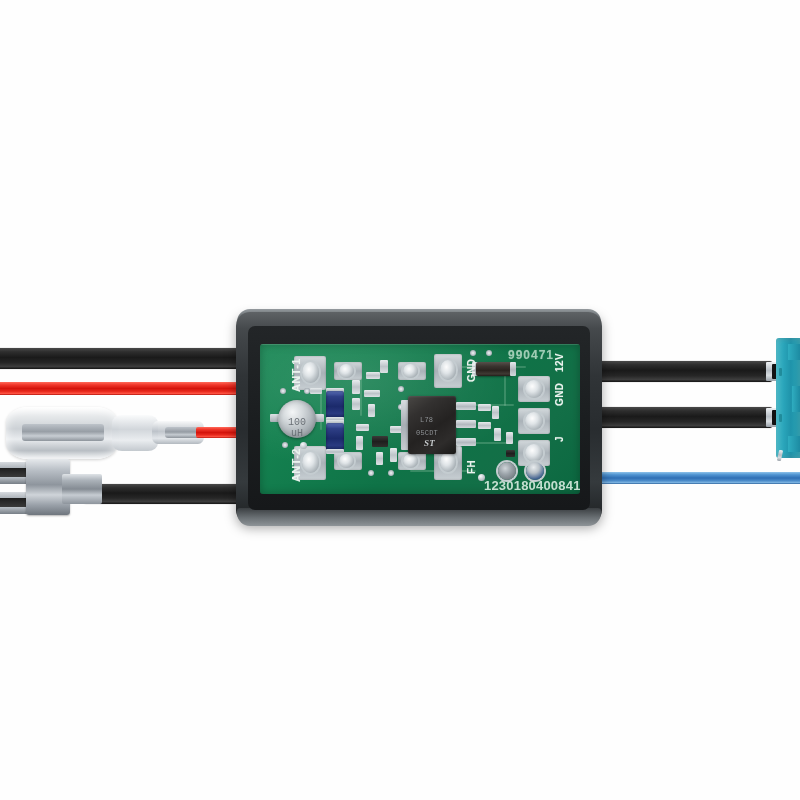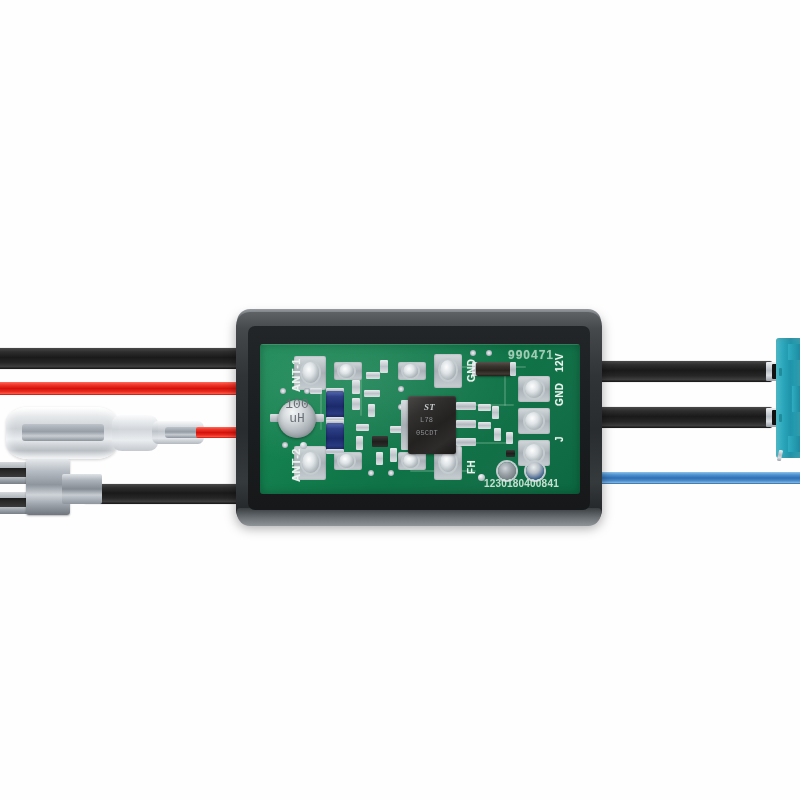--- a/index.html
+++ b/index.html
@@ -205,20 +205,21 @@
     border-radius:1px;
   }
   .ic-logo{
     position:absolute;
     color:#c5c9cb;
     font-style:italic;
     font-weight:bold;
     font-family:"Liberation Serif", serif;
     letter-spacing:.3px;
     user-select:none;
+    margin-top:36px;
   }
   .ic-mark{
     position:absolute;
     color:#8e9194;
     font-family:"Liberation Mono", monospace;
     user-select:none;
     letter-spacing:.2px;
   }
   .inductor{
     position:absolute;
@@ -383,21 +384,21 @@
 
     <div class="pad-rect" style="left:258px;top:96px;width:32px;height:26px;"></div>
     <div class="pad-oval" style="left:265px;top:100px;width:18px;height:18px;"></div>
 
     <div class="screw-dark" style="left:238px;top:118px;width:18px;height:18px;box-shadow:0 0 0 2px #c4ccd0;"></div>
     <div class="screw-blue" style="left:266px;top:118px;width:18px;height:18px;"></div>
 
     <div class="ind-leg" style="left:10px;top:70px;width:14px;height:8px;"></div>
     <div class="ind-leg" style="left:50px;top:70px;width:14px;height:8px;"></div>
     <div class="inductor" style="left:18px;top:56px;width:38px;height:38px;"></div>
-    <div class="inductor-mark" style="left:18px;top:54px;width:38px;font-size:13px;white-space:pre;">100
+    <div class="inductor-mark" style="left:18px;top:74px;width:38px;font-size:10px;white-space:pre;">100
 uH</div>
     <div class="via" style="left:20px;top:44px;width:6px;height:6px;"></div>
     <div class="via" style="left:44px;top:44px;width:6px;height:6px;"></div>
     <div class="via" style="left:22px;top:98px;width:6px;height:6px;"></div>
     <div class="solder-blob" style="left:40px;top:98px;width:7px;height:7px;"></div>
     <div class="smd-light" style="left:50px;top:44px;width:12px;height:6px;"></div>
 
     <div class="cap-cap" style="left:66px;top:44px;width:18px;height:5px;"></div>
     <div class="cap-blue" style="left:66px;top:47px;width:18px;height:28px;"></div>
     <div class="cap-cap" style="left:66px;top:73px;width:18px;height:5px;"></div>
@@ -452,18 +453,18 @@
     <div class="silk silk-rot-ccw" style="left:30px;top:48px;font-size:11px;">ANT-1</div>
     <div class="silk silk-rot-ccw" style="left:30px;top:138px;font-size:11px;">ANT-2</div>
     <div class="silk silk-rot-ccw" style="left:206px;top:38px;font-size:10px;">GND</div>
     <div class="silk silk-rot-ccw" style="left:206px;top:130px;font-size:10px;">FH</div>
     <div class="silk silk-rot-ccw" style="left:294px;top:28px;font-size:10px;">12V</div>
     <div class="silk silk-rot-ccw" style="left:294px;top:62px;font-size:10px;">GND</div>
     <div class="silk silk-rot-ccw" style="left:294px;top:98px;font-size:10px;">J</div>
 
     <div class="silk silk-dim" style="left:248px;top:4px;font-size:12px;letter-spacing:1px;">990471</div>
 
-    <div class="silk-serial" style="left:224px;top:134px;font-size:10px;">1230180400841</div>
+    <div class="silk-serial" style="left:224px;top:134px;font-size:13px;">1230180400841</div>
 
     <div class="pcb-edge" style="left:0;top:0;width:320px;height:1px;"></div>
   </div>
 
 </div>
 
 </body></html>

